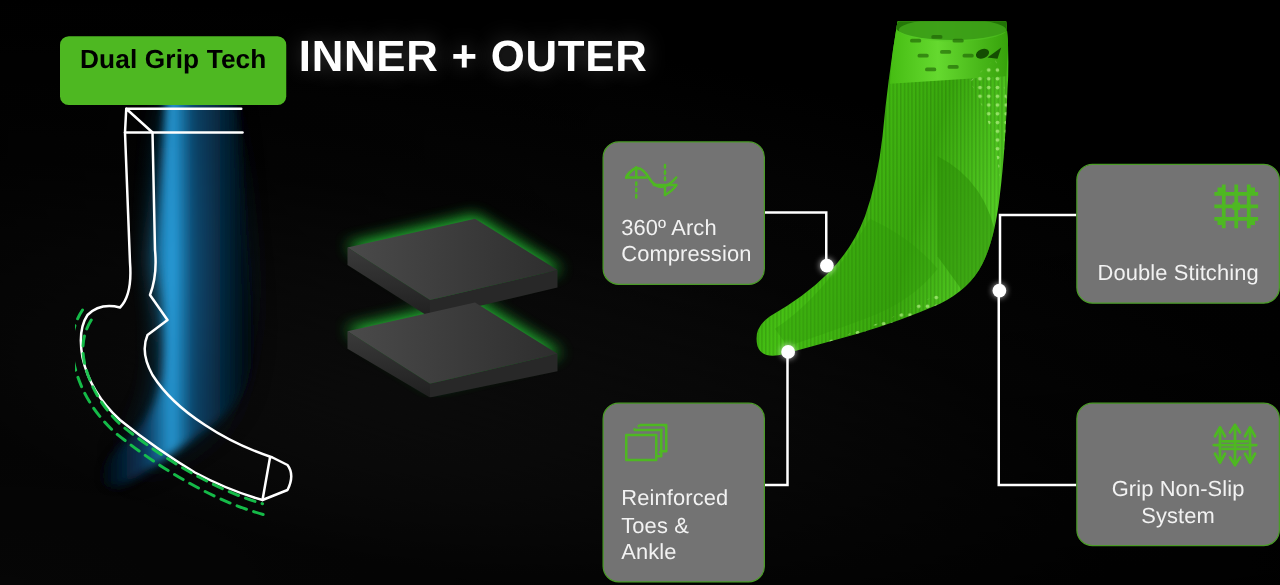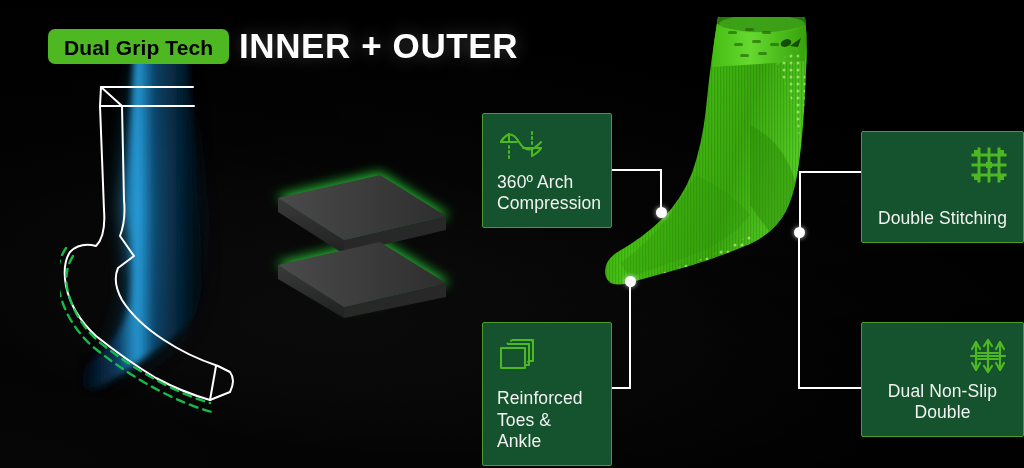--- a/index.html
+++ b/index.html
@@ -15,41 +15,41 @@
       radial-gradient(120% 100% at 0% 100%, #3a3a3a 0%, #2a2a2a 22%, #151515 48%, #060606 72%, #000 100%);
   }
   .bg-vignette{position:absolute;inset:0;
     background:radial-gradient(90% 80% at 70% 25%, rgba(0,0,0,0) 0%, rgba(0,0,0,.55) 60%, rgba(0,0,0,.9) 100%);
   }
 
   
   .badge{position:absolute;left:48px;top:29px;
     background:#4eb822;color:#000;
     font-size:21px;font-weight:bold;letter-spacing:.1px;
-    padding:8px 16px 6px;border-radius:7px;line-height:1;}
+    padding:8px 16px 26px;border-radius:7px;line-height:1;}
   .headline{position:absolute;left:239px;top:28px;
     color:#fff;font-size:35px;font-weight:bold;letter-spacing:.6px;
     line-height:1;text-shadow:0 0 18px rgba(255,255,255,.25);text-align:right;}
 
   
   .xray{position:absolute;left:60px;top:60px;width:260px;height:380px;}
   .xray svg{position:absolute;inset:0;}
 
   
   .bars{position:absolute;left:268px;top:158px;width:200px;height:160px;}
 
   
   .sock{position:absolute;left:600px;top:5px;width:280px;height:320px;}
 
   
   .links{position:absolute;inset:0;pointer-events:none;}
 
   
-  .card{position:absolute;background:#14532d;
-    border:1.4px solid #4a9b27;border-radius:2px;
+  .card{position:absolute;background:#737373;
+    border:1.4px solid #4a9b27;border-radius:13px;
     box-sizing:border-box;overflow:hidden;}
   .card .ico{position:absolute;top:14px;}
   .card .lbl{position:absolute;left:14px;right:14px;bottom:12px;
     color:#f2f2f2;font-size:17.5px;line-height:1.23;letter-spacing:.1px;}
   .card.left  .ico{left:15px;}
   .card.left  .lbl{text-align:left;}
   .card.right .ico{right:15px;}
   .card.right .lbl{text-align:center;}
 
   #c0{left:482px;top:113px;width:130px;height:115px;}
@@ -315,19 +315,19 @@
         <path d="M4 12 L8 5 L12 12"></path>
           <path d="M4 26 L8 33 L12 26"></path>
         <path d="M16 9 L20 3 L24 9"></path>
           <path d="M16 29 L20 35 L24 29"></path>
         <path d="M28 12 L32 5 L36 12"></path>
           <path d="M28 26 L32 33 L36 26"></path>
         <path d="M10 16 H30"></path>
           <path d="M10 22 H30"></path>
       </svg>
     </span>
-    <span class="lbl">Dual Non-Slip Double</span>
+    <span class="lbl">Grip Non-Slip System</span>
   </div>
 
   <div class="badge">Dual Grip Tech</div>
   <div class="headline">INNER + OUTER</div>
 
 </div>
 
 </body></html>

